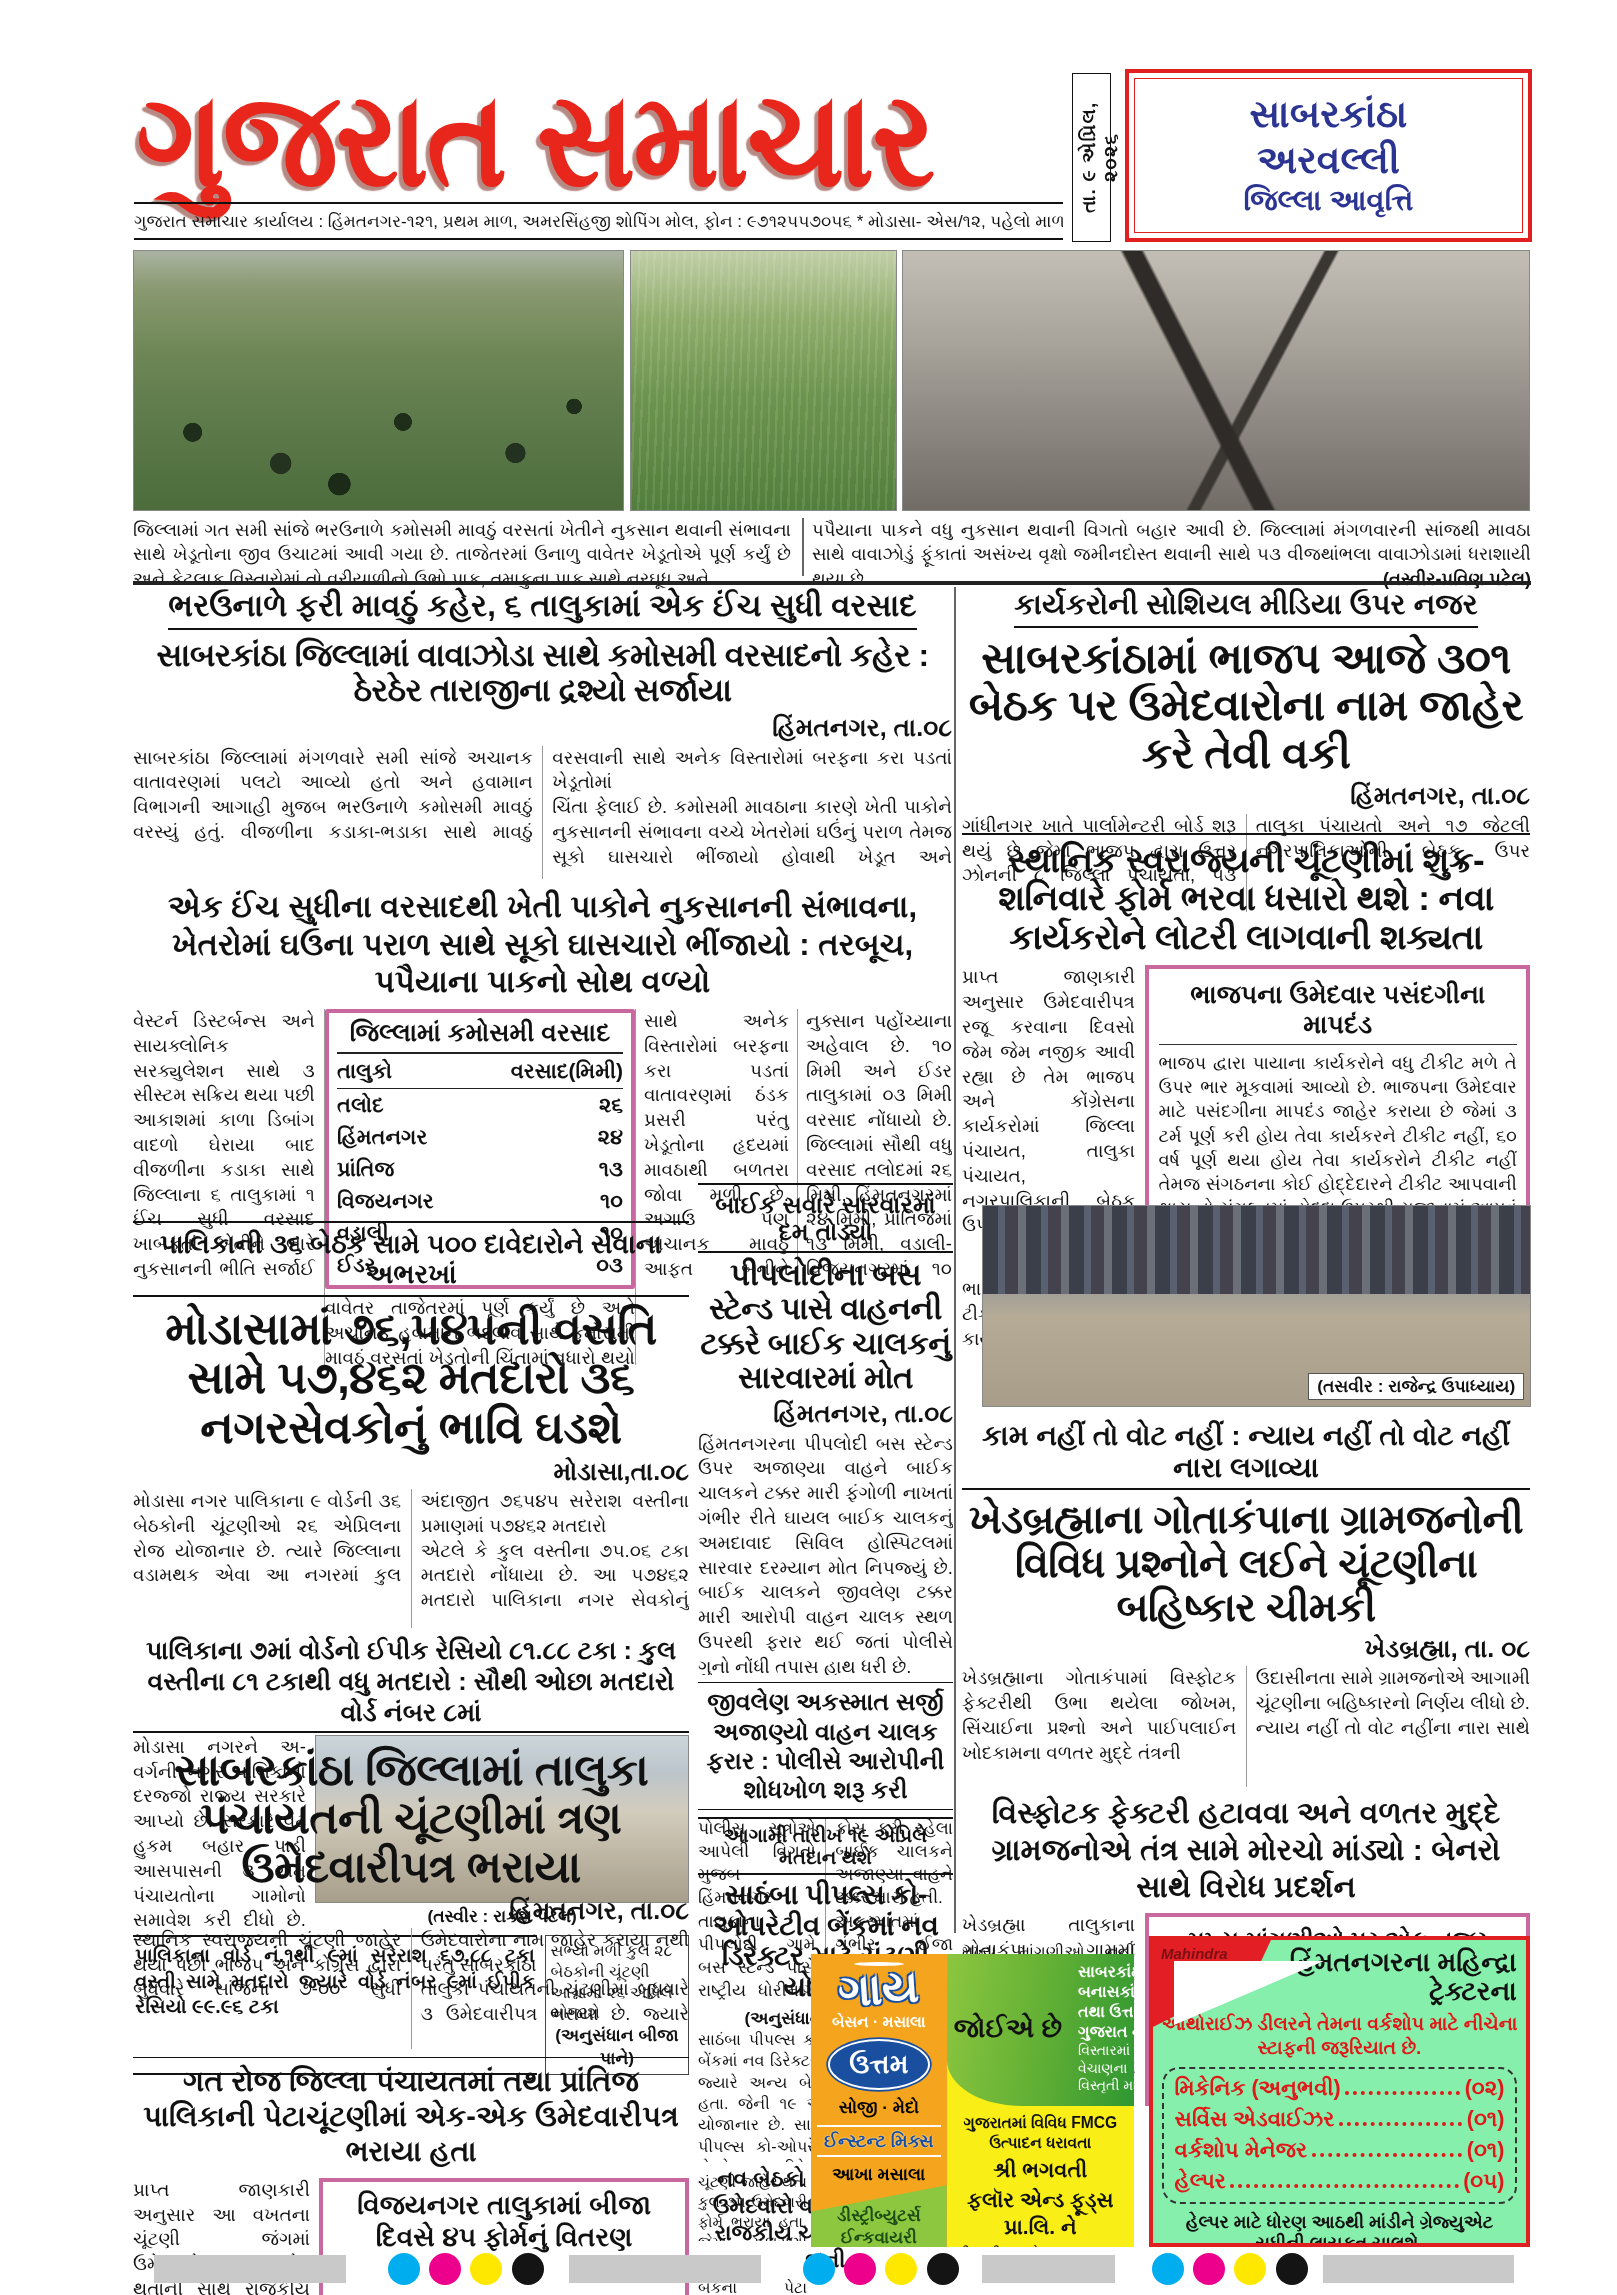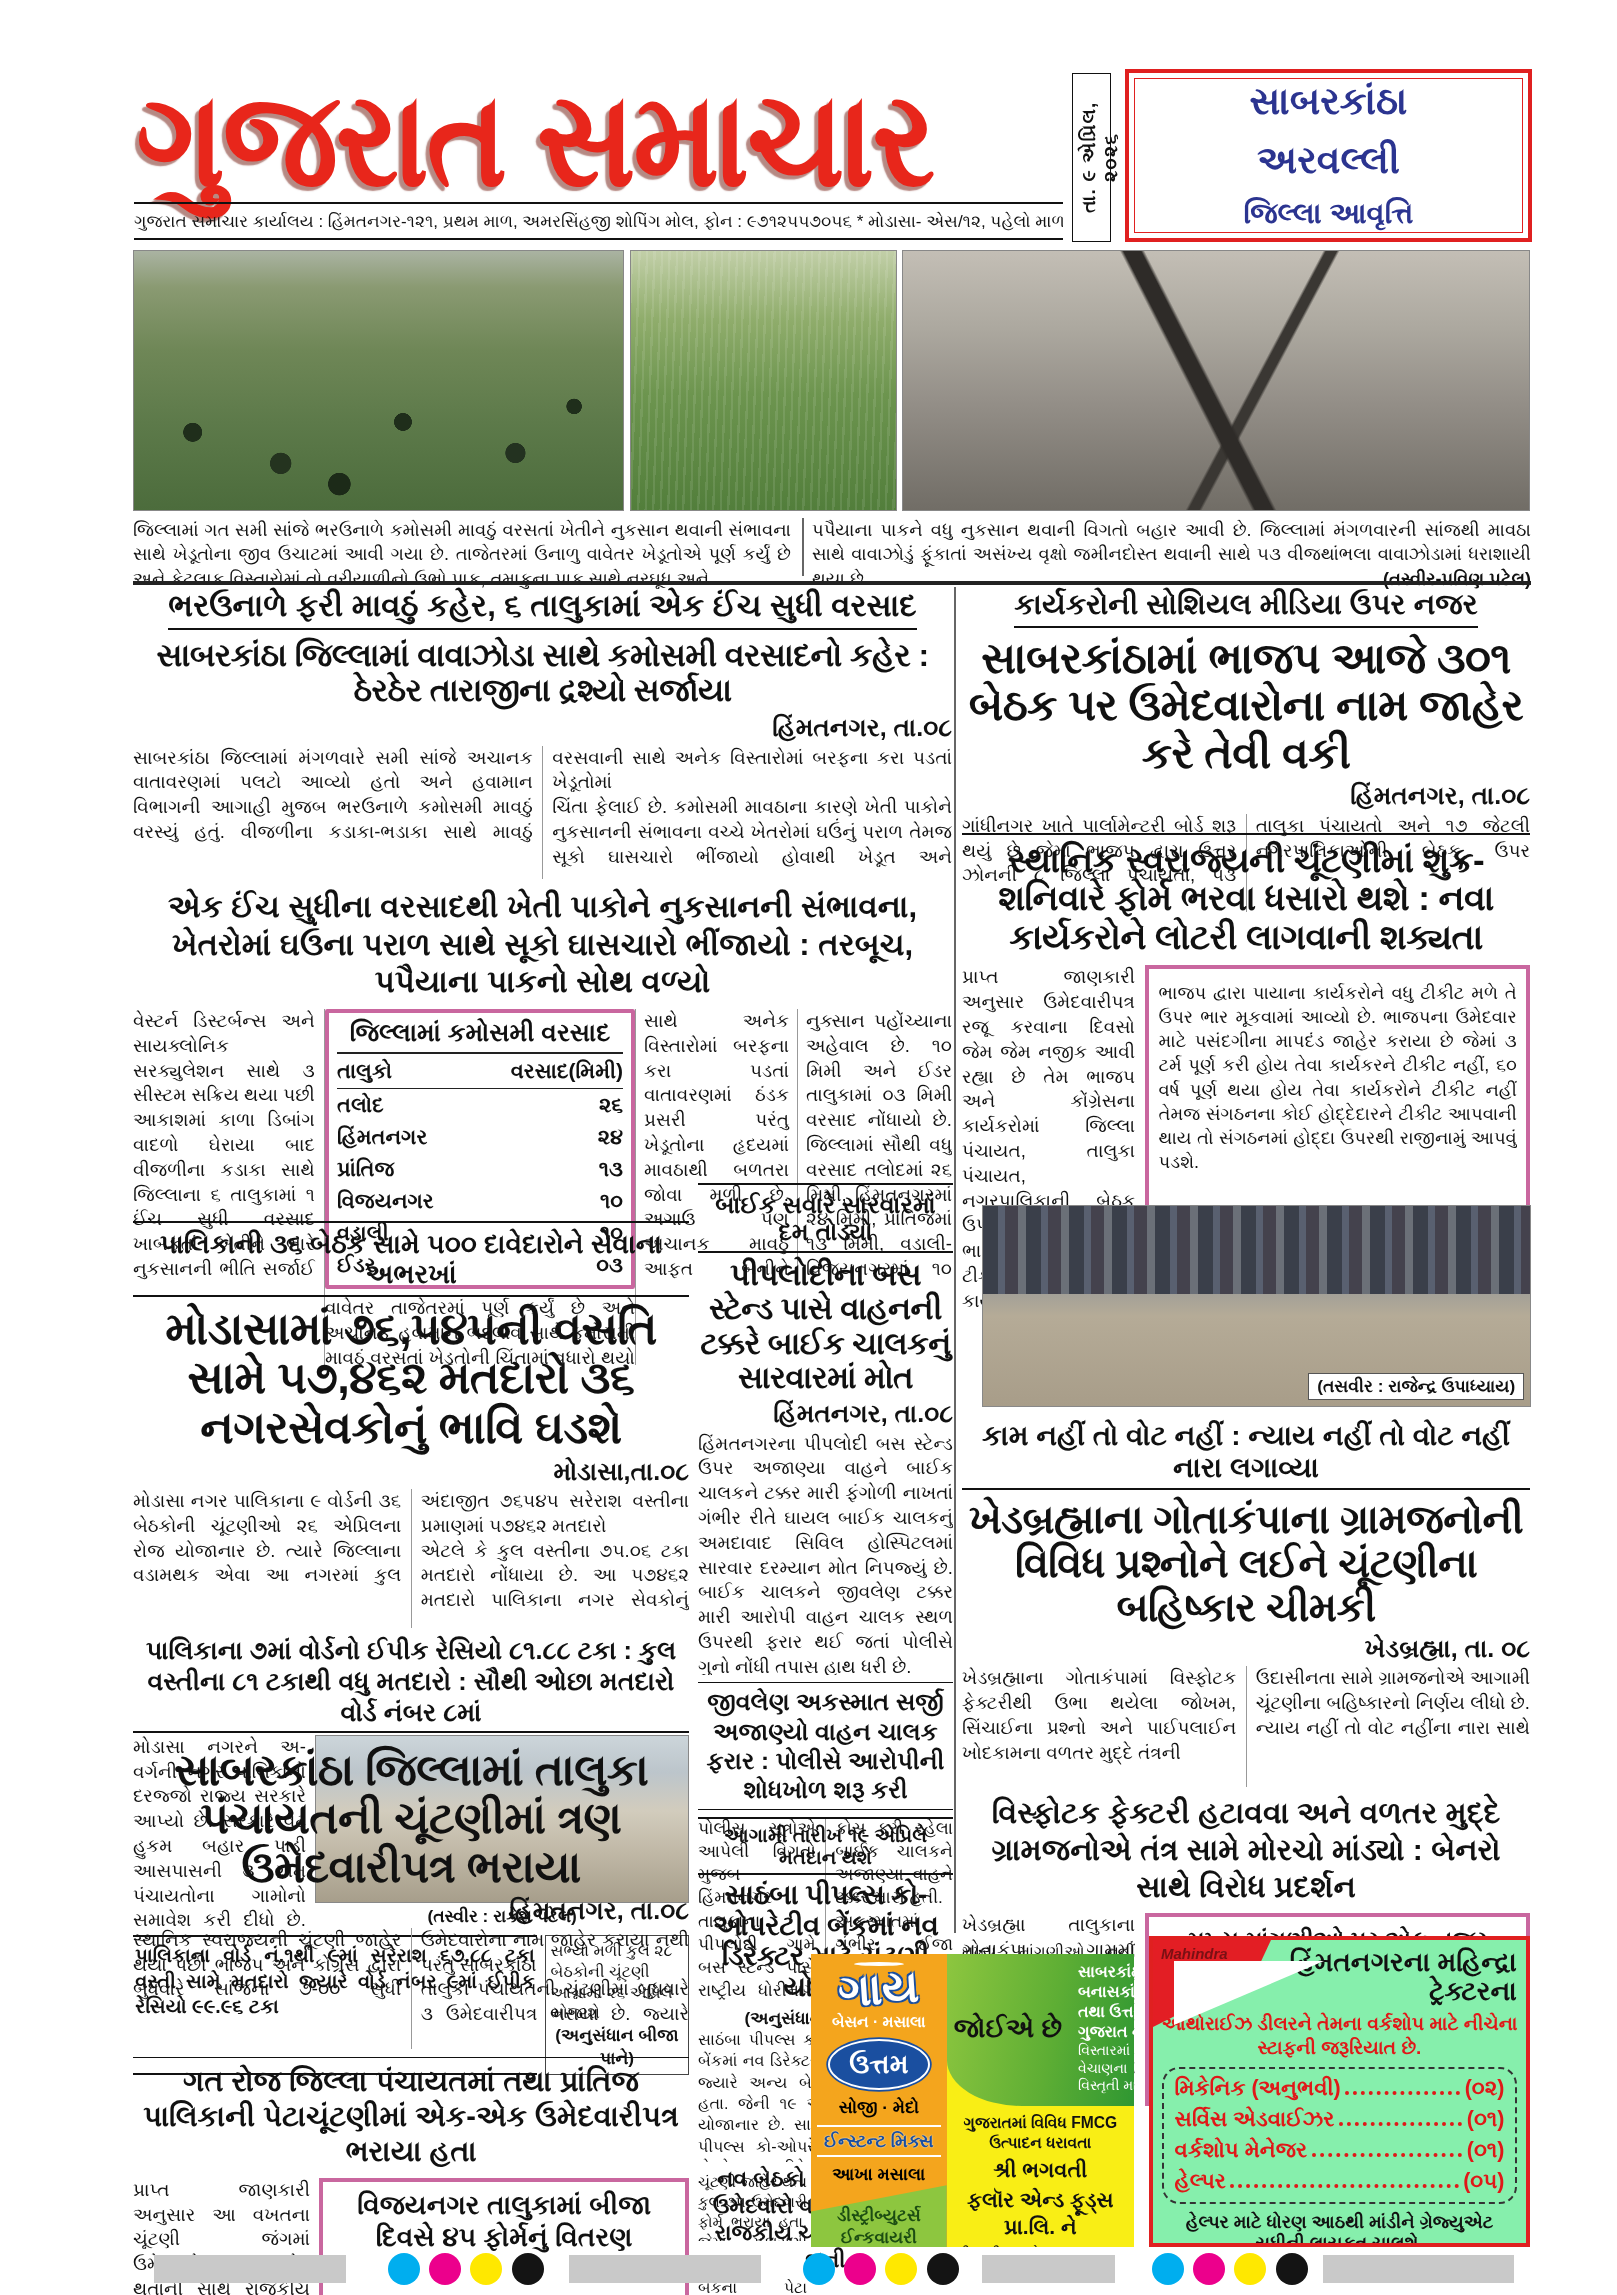--- a/index.html
+++ b/index.html
@@ -12,21 +12,21 @@
   .b { font-weight:700; }
 
   
   .logo { font-size:122px; font-weight:800; color:#e8261b; letter-spacing:-2.3px; white-space:nowrap;
           text-shadow:-4px 4px 1.2px rgba(110,20,8,.5); transform:scaleY(1.08); transform-origin:top left; }
   .addr { border-top:2.9px solid #111; border-bottom:2.9px solid #111; font-size:17px; line-height:36px;
           white-space:nowrap; overflow:hidden; text-align:center; }
   .datestrip { border:1.7px solid #111; writing-mode:vertical-rl; transform:rotate(180deg);
                font-size:19px; font-weight:700; text-align:center; padding:3.5px 4.6px; letter-spacing:1.2px; }
   .edbox { border:4px solid #e02020; padding:4.6px; }
-  .edbox .in { border:1.7px solid #e02020; height:100%; display:flex; flex-direction:column; justify-content:center; gap:17px; }
+  .edbox .in { border:1.7px solid #e02020; height:100%; display:flex; flex-direction:column; justify-content:center; gap:4px; }
   .edbox .l1 { font-size:38px; font-weight:700; color:#2b3490; text-align:center; line-height:1.1; }
   .edbox .l3 { font-size:29px; font-weight:700; color:#2b3490; text-align:center; line-height:1.1; }
 
   
   .ph { border:1.2px solid #888; }
   .ph-melon { background:
       radial-gradient(circle at 12% 70%, #1f2e1b 0 9.2px, transparent 9.8px),
       radial-gradient(circle at 30% 82%, #24331f 0 10.4px, transparent 11px),
       radial-gradient(circle at 55% 66%, #1f2e1b 0 8.7px, transparent 9.2px),
       radial-gradient(circle at 78% 78%, #233220 0 9.8px, transparent 10.4px),
@@ -277,20 +277,21 @@
       <p>ગાંધીનગર ખાતે પાર્લામેન્ટરી બોર્ડ શરૂ થયું છે જેમાં ભાજપ દ્વારા ઉત્તર ઝોનની ૮ જિલ્લા પંચાયતો, ૫૩ તાલુકા પંચાયતો અને ૧૭ જેટલી નગરપાલિકાઓની બેઠક ઉપર ઉમેદવારોની પસંદગી અંગે મંથન શરૂ થયું છે.</p>
 
     </div>
   </section>
 
   <section class="abs" style="left:962px; top:833px; width:568px; border-top:2.3px solid #111; padding-top:5.8px;">
     <h2 class="hl" style="font-size:35px;">સ્થાનિક સ્વરાજ્યની ચૂંટણીમાં શુક્ર-શનિવારે ફોર્મ ભરવા ધસારો થશે : નવા કાર્યકરોને લોટરી લાગવાની શક્યતા</h2>
     <div style="display:flex; gap:10.4px; margin-top:9.2px;">
       <div class="bd j" style="width:173px; height:266px; overflow:hidden;">પ્રાપ્ત જાણકારી અનુસાર ઉમેદવારીપત્ર રજૂ કરવાના દિવસો જેમ જેમ નજીક આવી રહ્યા છે તેમ ભાજપ અને કોંગ્રેસના કાર્યકરોમાં જિલ્લા પંચાયત, તાલુકા પંચાયત, નગરપાલિકાની બેઠક ઉપર કોને ટીકીટ મળશે તેની અટકળો તેજ બની છે.</div>
       <div class="pink" style="flex:1; padding:5.8px 9.2px;">
+        <div class="ttl" style="font-size:25.4px;">ભાજપના ઉમેદવાર પસંદગીના માપદંડ</div>
         <div class="bd j" style="font-size:18px; margin-top:5.8px; height:208px; overflow:hidden;">ભાજપ દ્વારા પાયાના કાર્યકરોને વધુ ટીકીટ મળે તે ઉપર ભાર મૂકવામાં આવ્યો છે. ભાજપના ઉમેદવાર માટે પસંદગીના માપદંડ જાહેર કરાયા છે જેમાં ૩ ટર્મ પૂર્ણ કરી હોય તેવા કાર્યકરને ટીકીટ નહીં, ૬૦ વર્ષ પૂર્ણ થયા હોય તેવા કાર્યકરોને ટીકીટ નહીં તેમજ સંગઠનના કોઈ હોદ્દેદારને ટીકીટ આપવાની થાય તો સંગઠનમાં હોદ્દા ઉપરથી રાજીનામું આપવું પડશે.</div>
       </div>
     </div>
     <div class="bd cols2 j" style="height:87px; overflow:hidden; margin-top:8px;">
       <p>ભાજપ શાસિત સમીકરણો ઉભી ટીકીટો આપવાના કારણે અનેક કાર્યકરોમાં નારાજગી ઉભી થાય તેવી શક્યતા વચ્ચે નવા કાર્યકરોને લોટરી લાગવાની શક્યતા જોવાઈ રહી છે.</p>
 
     </div>
   </section>
 
   <div class="abs ph ph-protest" style="left:982px; top:1205px; width:549px; height:202px;">

